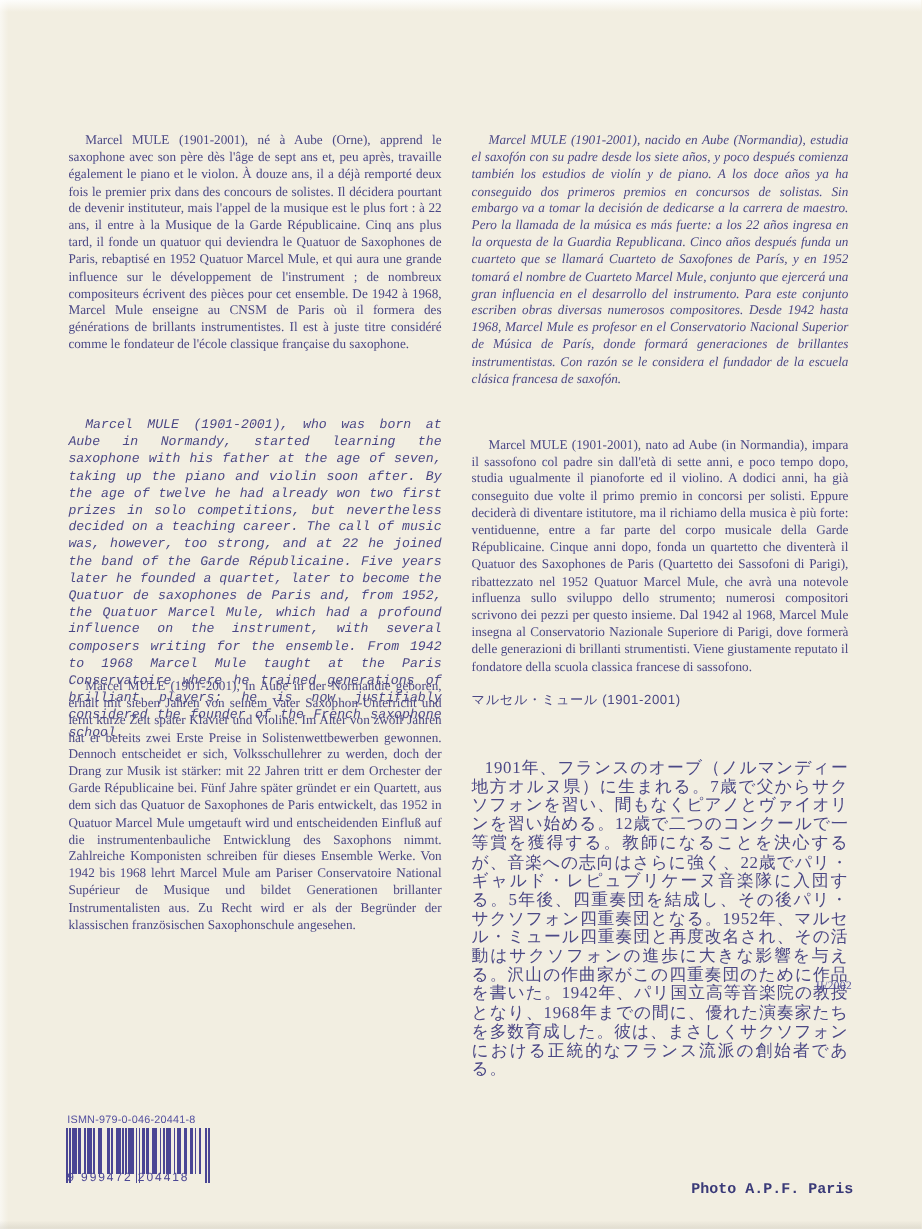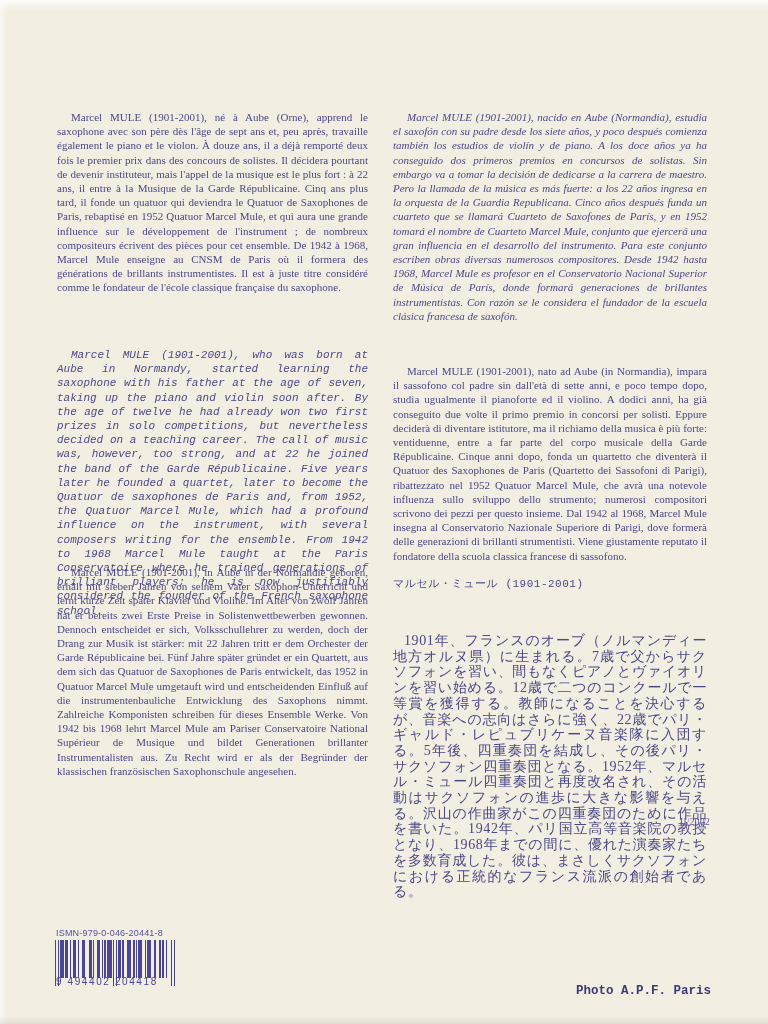--- a/index.html
+++ b/index.html
@@ -29,21 +29,21 @@
   }
   .italic{font-style:italic;}
 
   .p-en{top:238px;font-family:Liberation Mono, monospace;}
   .p-de{top:455px;}
   .p-it{top:254px;}
 
   .jp-heading{
     position:absolute;left:0;top:466px;margin:0;
     font-size:11px;color:#4b4886;letter-spacing:.5px;
-    font-family:Liberation Mono, monospace;
+    font-family:Liberation Sans, sans-serif;
   }
   .p-jp{
     top:523px;
     font-size:14px;line-height:15.7px;letter-spacing:.6px;
     text-indent:11px;
   }
 
   .edition{
     position:absolute;right:58px;top:817px;
     font-size:9.5px;color:#5a57a0;letter-spacing:.3px;margin-left:16px;
@@ -140,16 +140,16 @@
       <rect x="75" y="0" width="1" height="38" fill="#4a4694"></rect>
       <rect x="78" y="0" width="1" height="38" fill="#4a4694"></rect>
       <rect x="79" y="0" width="1" height="38" fill="#4a4694"></rect>
       <rect x="82" y="0" width="1" height="38" fill="#4a4694"></rect>
       <rect x="83" y="0" width="1" height="38" fill="#4a4694"></rect>
       <rect x="85" y="0" width="1" height="38" fill="#4a4694"></rect>
       <rect x="88" y="0" width="1" height="38" fill="#4a4694"></rect>
       <rect x="92" y="0" width="1" height="46" fill="#4a4694"></rect>
       <rect x="94" y="0" width="1" height="46" fill="#4a4694"></rect>
     </svg>
-  <div class="ean-digits">9 494402 204418</div>
+  <div class="ean-digits">9 999472 204418</div>
 </div>
 
 <div class="photo-credit">Photo A.P.F. Paris</div>
 
 </body></html>

